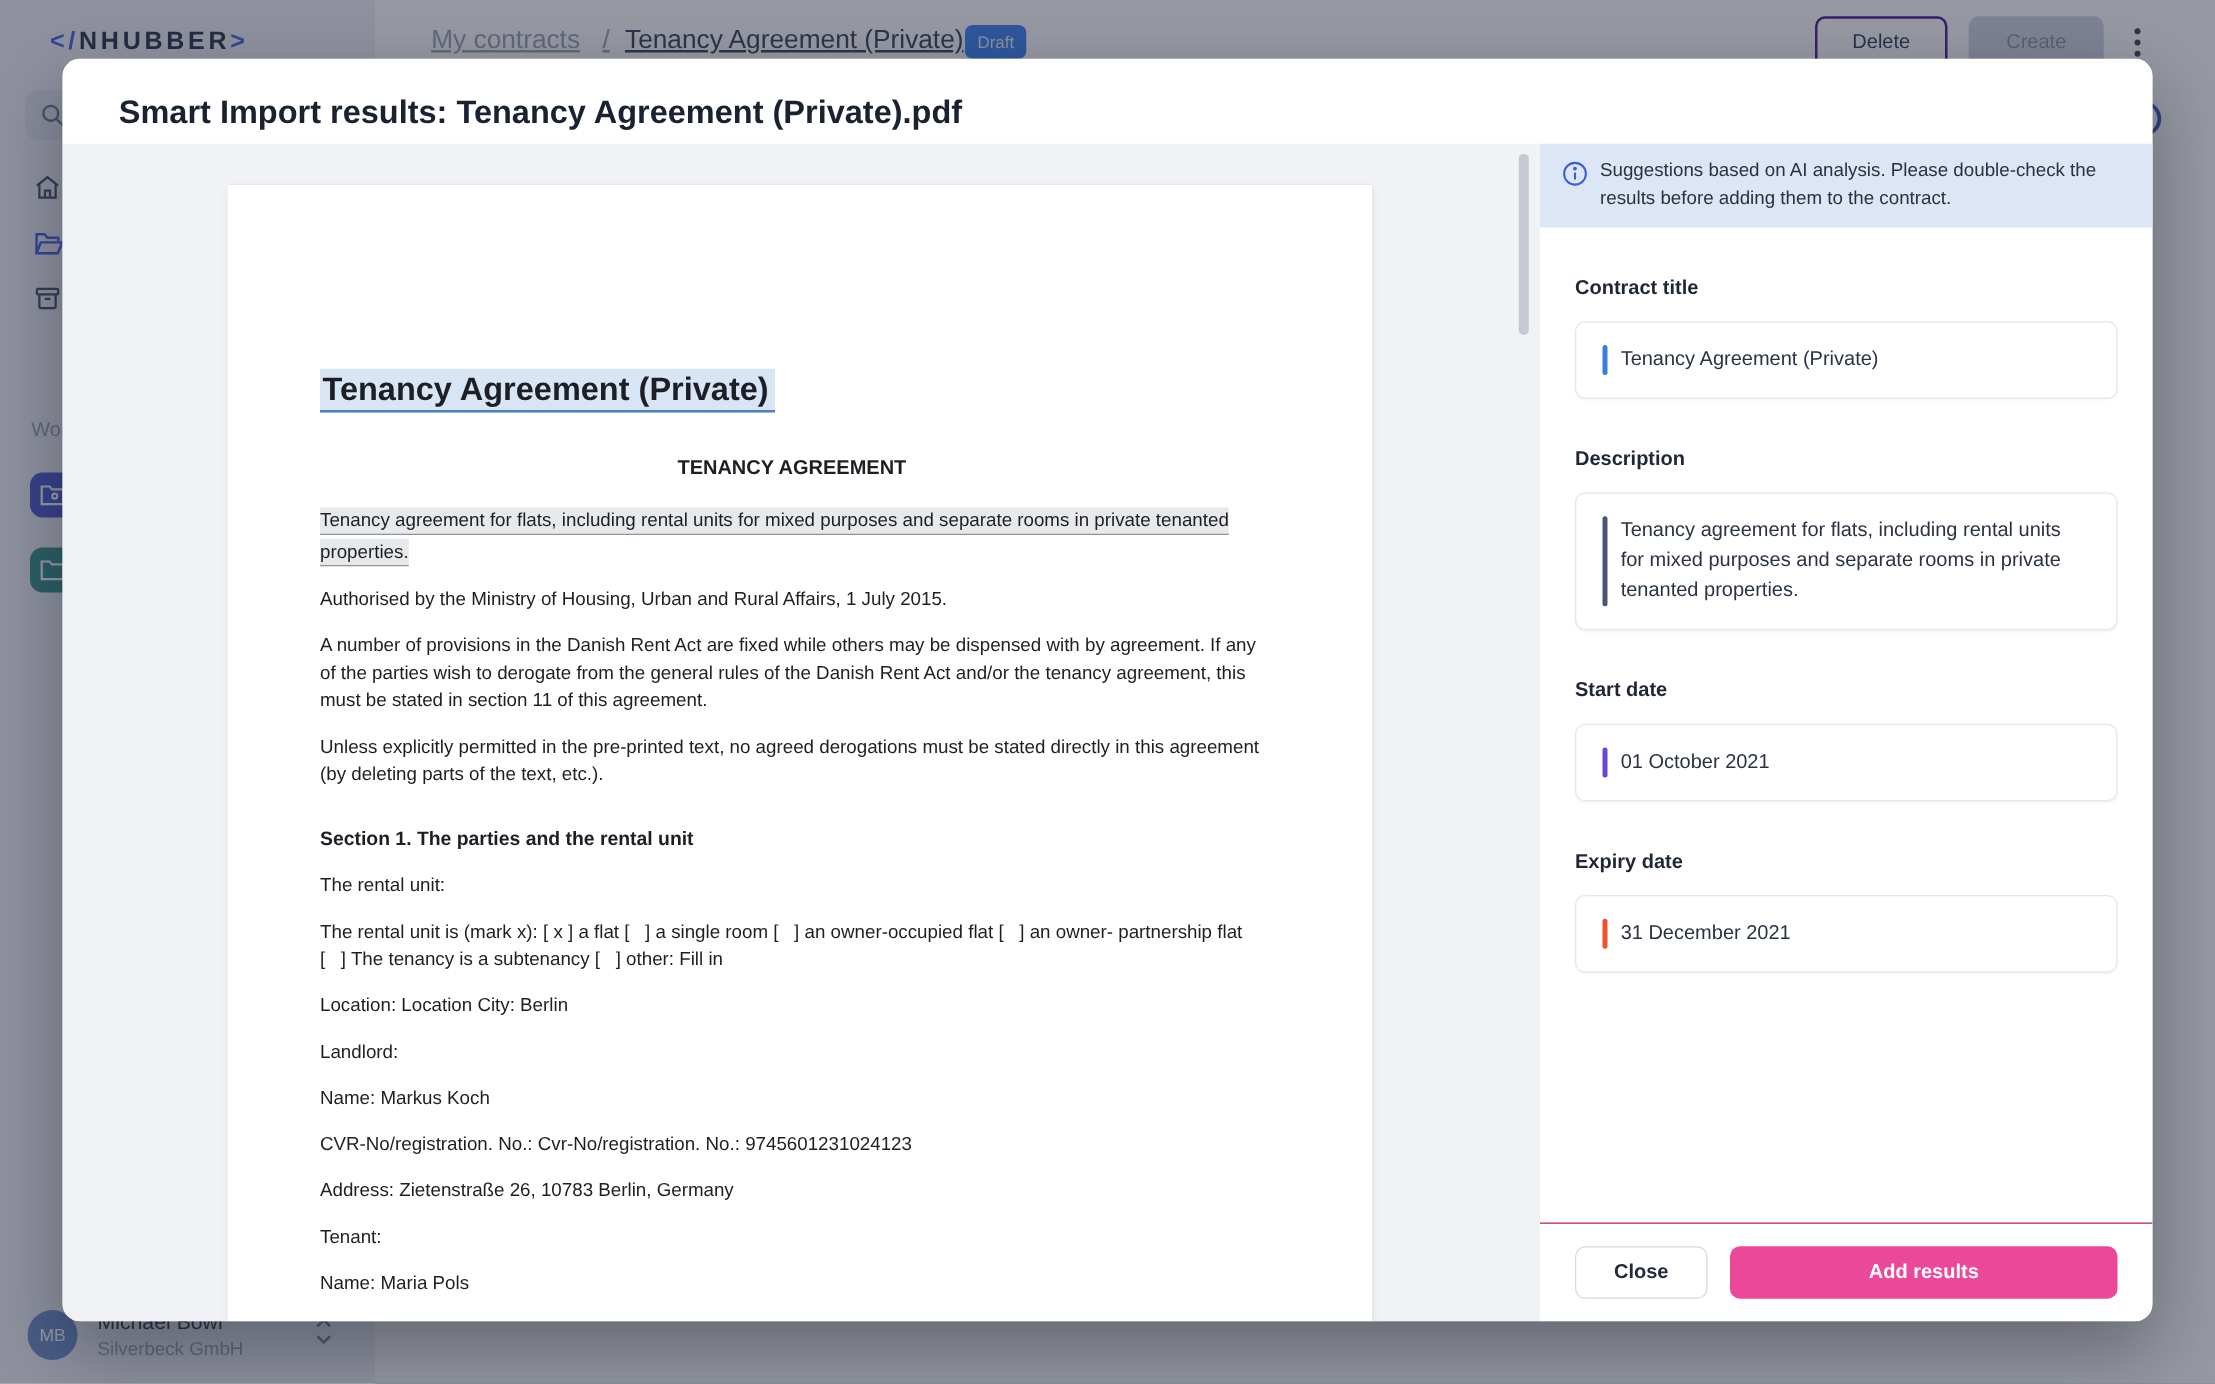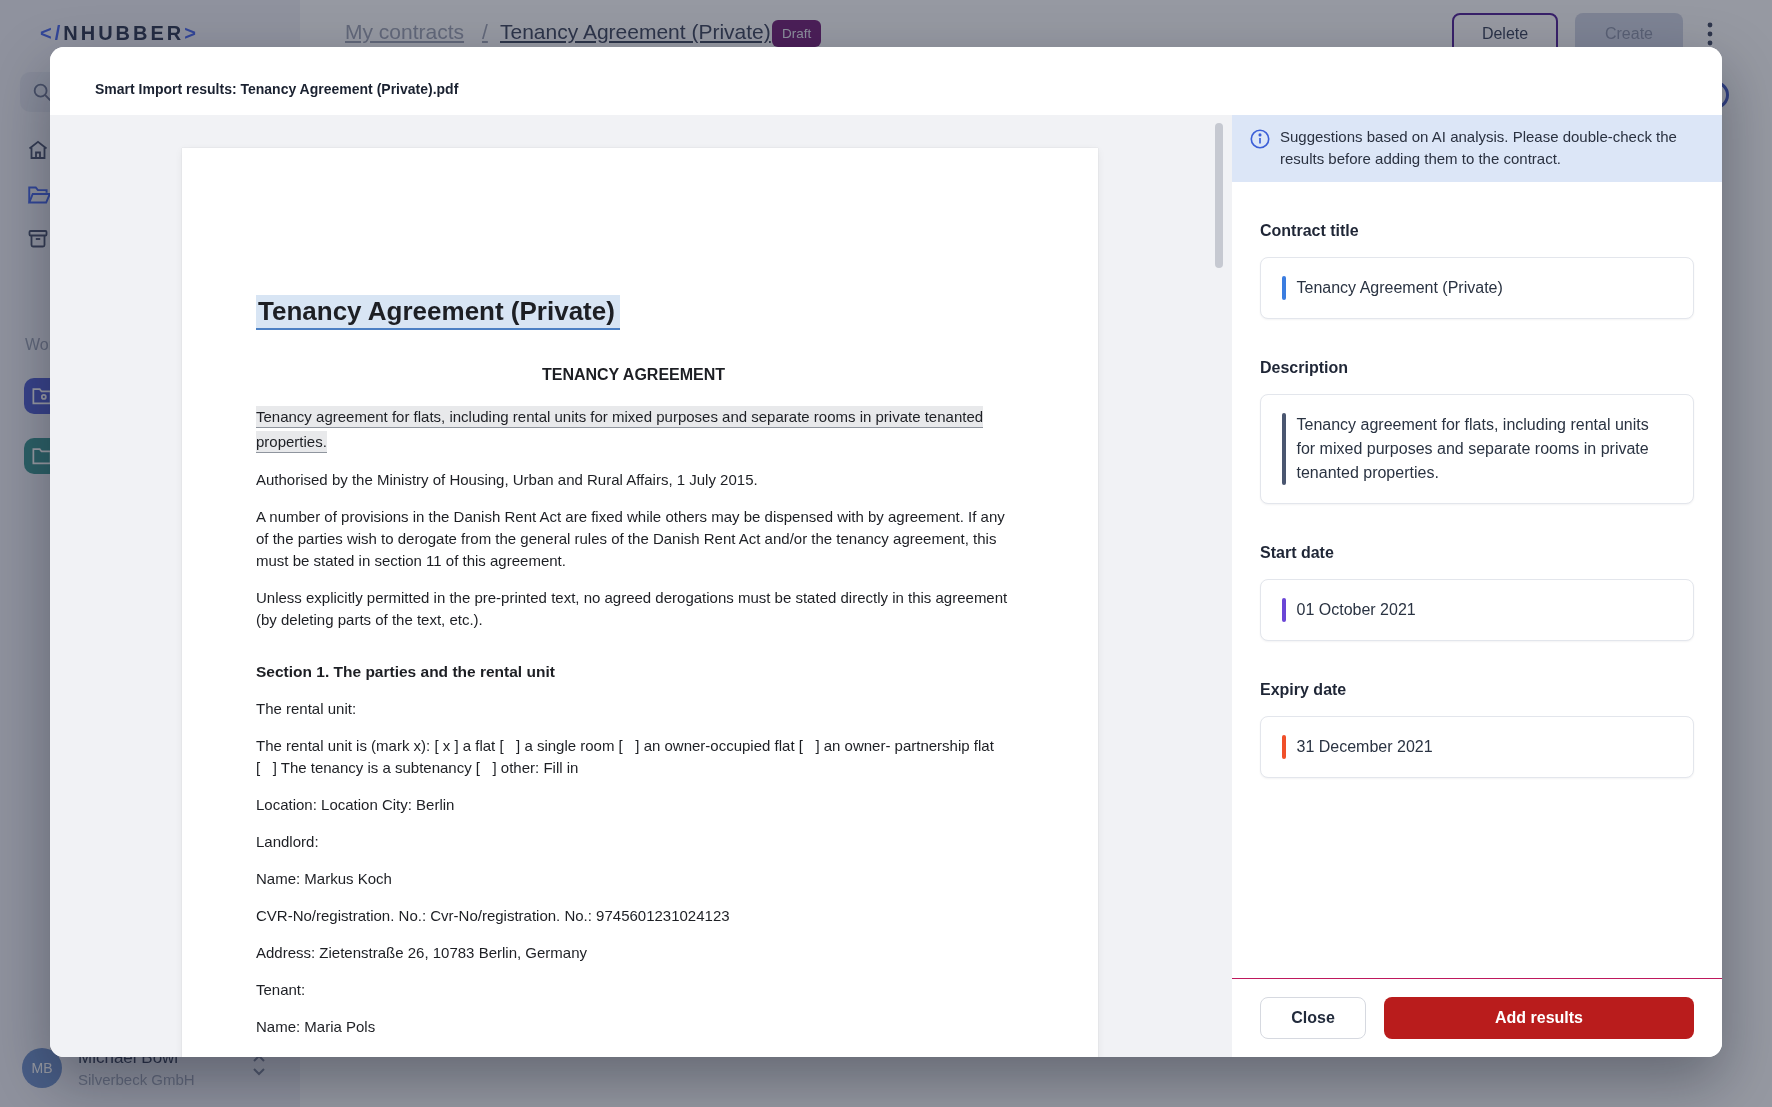--- a/index.html
+++ b/index.html
@@ -24,35 +24,35 @@
   .avatar{position:absolute;left:22px;top:1048px;width:40px;height:40px;border-radius:50%;background:#6b8ec9;
           color:#fff;font-size:14px;font-weight:400;display:flex;align-items:center;justify-content:center;}
   .uname{position:absolute;left:78px;top:1048px;font-size:17px;color:#323c55;white-space:nowrap;}
   .uorg{position:absolute;left:78px;top:1071px;font-size:15px;color:#9aa2b6;white-space:nowrap;}
   .uswitch{position:absolute;left:250px;top:1052px;color:#7d859c;}
 
   .crumb{position:absolute;top:20px;font-size:21px;white-space:nowrap;text-decoration:underline;}
   .crumb.parent{left:345px;color:#99a1b3;}
   .crumb.sep{left:482px;color:#99a1b3;}
   .crumb.current{left:500px;color:#39435c;font-weight:500;}
-  .draft{position:absolute;left:772px;top:20px;height:27px;padding:0 10px;border-radius:6px;background:#701a75;
+  .draft{position:absolute;left:772px;top:20px;height:27px;padding:0 10px;border-radius:6px;background:#3b82f6;
          color:#e6e9f3;font-size:13.5px;display:flex;align-items:center;}
   .tbtn{position:absolute;top:13px;height:42px;border-radius:8px;font-size:16px;display:flex;align-items:center;justify-content:center;}
   .tbtn.delete{left:1452px;width:106px;background:#fbfcfe;border:2px solid #4c1d95;color:#333e58;}
   .tbtn.create{left:1575px;width:108px;background:#ccd3e3;color:#8a93aa;}
   .kebab{position:absolute;left:1707px;top:21px;color:#3a455f;}
   .helpdot{position:absolute;left:1701px;top:81px;width:28px;height:28px;border-radius:50%;border:3px solid #3d55c0;}
 
   
   .overlay{position:absolute;inset:0;background:rgba(33,38,55,0.46);}
   .modal{position:absolute;left:50px;top:47px;width:1672px;height:1010px;background:#fff;border-radius:14px;
          box-shadow:0 24px 60px rgba(10,14,30,.35);overflow:hidden;}
   .m-header{position:absolute;left:0;top:0;right:0;height:68px;background:#fff;}
   .m-title{position:absolute;left:45px;top:0;height:84px;display:flex;align-items:center;
-           font-size:14px;font-weight:600;color:#1a2130;}
+           font-size:26px;font-weight:600;color:#1a2130;}
 
   
   .docarea{position:absolute;left:0;top:68px;width:1182px;bottom:0;background:#f1f2f5;overflow:hidden;}
   .page{position:absolute;left:132px;top:33px;width:916px;bottom:-20px;background:#fff;
         box-shadow:0 0 1px rgba(0,0,0,.14),0 2px 8px rgba(0,0,0,.06);
         padding:146px 87px 30px 74px;}
   .vscroll{position:absolute;right:9px;top:8px;width:8px;height:145px;border-radius:4px;background:#c6c9d1;}
   .page p{margin:15px 0 0 0;font-size:15px;line-height:22px;color:#1d1f24;}
   .p-title{margin:0 !important;font-size:26px !important;line-height:34px !important;font-weight:700;color:#1c2538;}
   .p-title .mark{background:#d8e5f4;border-bottom:2.5px solid #4c80c4;padding:1px 5px 2px 2px;}
@@ -74,21 +74,21 @@
   .bar.blue{background:#3b7de0;}
   .bar.slate{background:#4a5670;}
   .bar.violet{background:#6b46d6;}
   .bar.orange{background:#f0502a;}
   .card .val{font-size:16px;line-height:24px;color:#2a3342;max-width:362px;}
   .p-footer{position:absolute;left:0;right:0;bottom:0;height:79px;border-top:1px solid #be185d;
             padding:18px 28px;display:flex;gap:18px;}
   .btn{height:42px;border-radius:8px;font-size:16px;font-weight:600;display:flex;align-items:center;justify-content:center;
        font-family:"Liberation Sans",sans-serif;}
   .btn.close{width:106px;background:#fff;border:1px solid #d6d9e0;color:#222b3c;}
-  .btn.add{flex:1;background:#b91c1c;border:none;color:#fff;}
+  .btn.add{flex:1;background:#ec4899;border:none;color:#fff;}
 </style>
 </head>
 <body>
 
 <div class="stage">
 
   <div class="app">
     <div class="sidebar">
       <div class="logo"><span class="brk">&lt;/</span><span>NHUBBER</span><span class="brk">&gt;</span></div>
 

